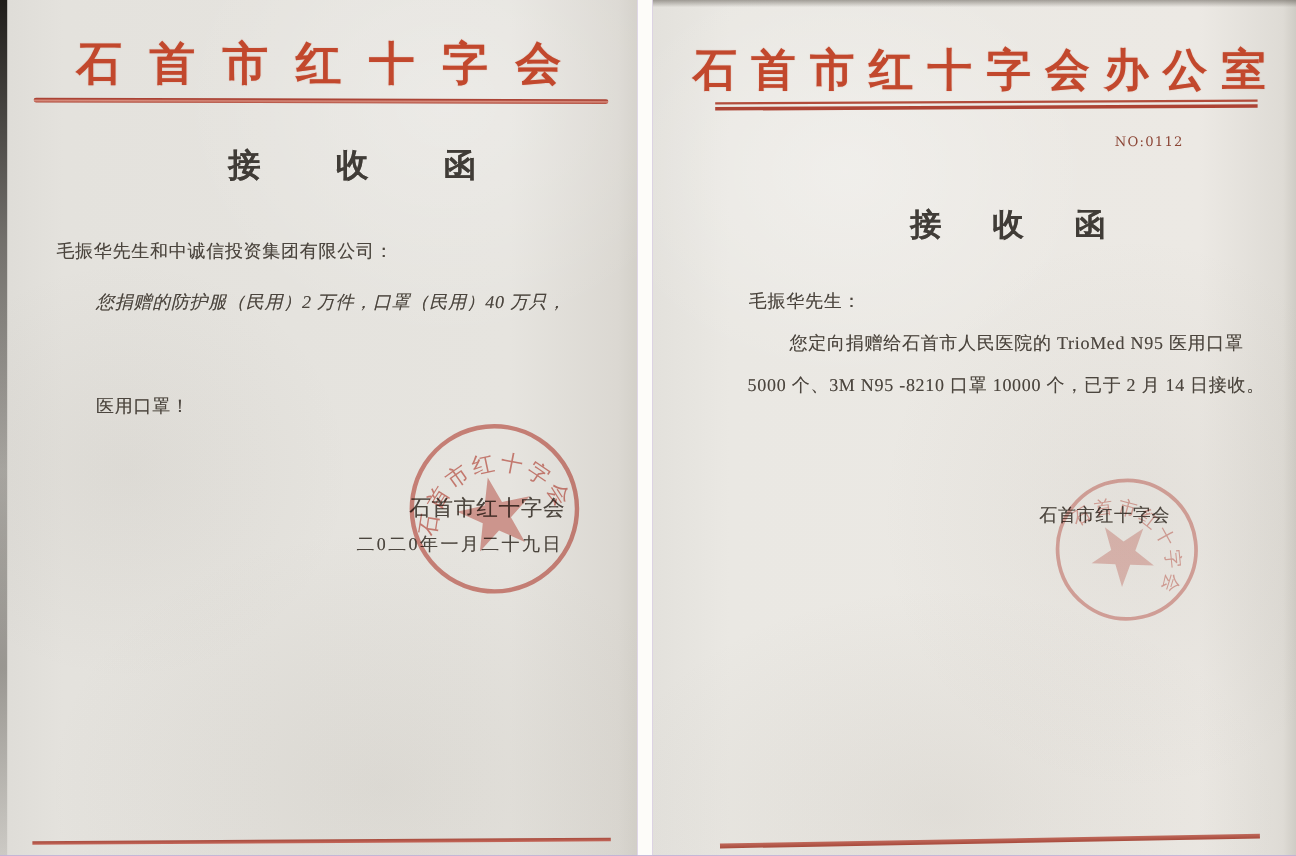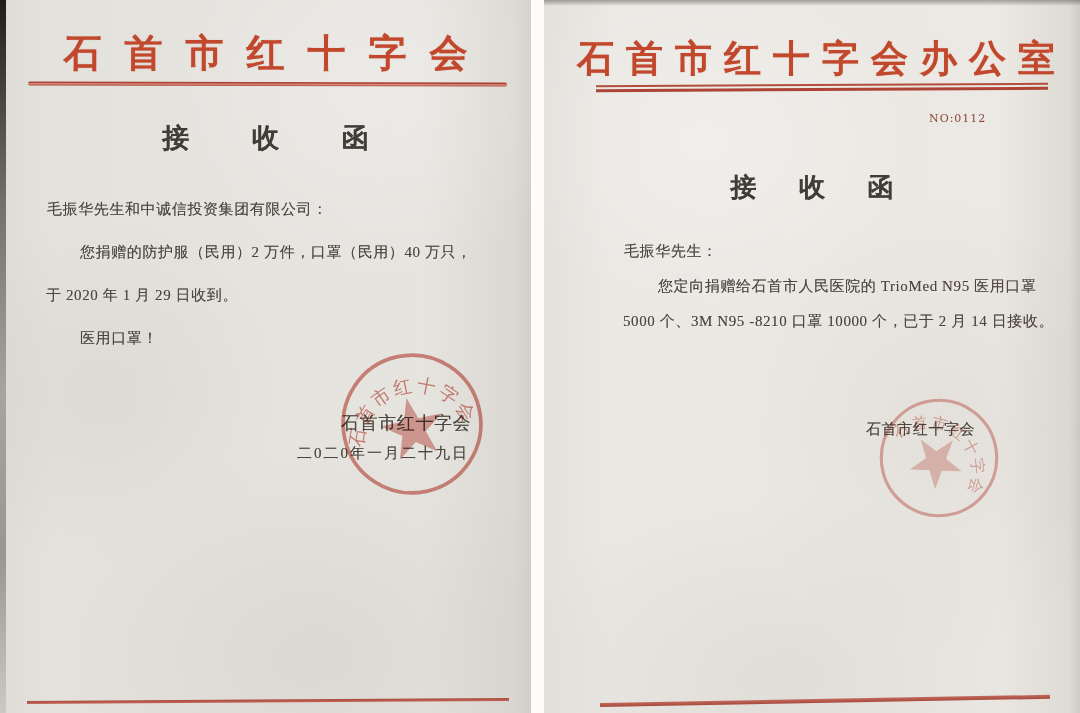--- a/index.html
+++ b/index.html
@@ -53,21 +53,21 @@
     border-top:2px solid #b24c3b;border-bottom:3px solid #ad4334;
     transform:rotate(-.3deg);
   }
   .doc-number{
     position:absolute;top:112px;left:385px;
     font-family:"DejaVu Serif","Liberation Serif",serif;
     font-size:11px;letter-spacing:1px;color:#8c4636;
   }
   .doc-title{
     position:absolute;width:100%;text-align:center;color:#403c37;font-weight:bold;
-    text-shadow:0 0 .5px rgba(60,55,48,.6);white-space:nowrap;
+    text-shadow:0 0 .5px rgba(60,55,48,.6);white-space:nowrap;margin-left:28px;
   }
   .page-left .doc-title{top:120px;font-size:27px;letter-spacing:28px;padding-left:28px;box-sizing:border-box;}
   .page-right .doc-title{top:170px;font-size:26px;letter-spacing:18px;padding-left:18px;box-sizing:border-box;}
   .body-text{
     position:absolute;font-size:15px;color:#4b453e;white-space:nowrap;
     letter-spacing:.6px;text-shadow:0 0 .5px rgba(70,62,52,.45);
   }
   .page-right .body-text{font-size:15px;}
   .sig{font-size:18px;}
   .sig-date-strong{font-weight:bold;font-size:18px;}
@@ -92,22 +92,21 @@
 <body>
 
 <div id="canvas">
 
   <div class="page page-left">
     <div class="org-header">石首市红十字会</div>
     <div class="header-rule rule-single"></div>
     <div class="doc-title">接 收 函</div>
 
     <div class="body-text" style="left:47px;top:200px;">毛振华先生和中诚信投资集团有限公司：</div>
-    <div class="body-text" style="left:80px;top:243px;">您捐赠的防护服（民用）2 万件，口罩（民用）40 万只，</div>
-    <div class="body-text" style="left:46px;top:286px;">于 2020 年 1 月 29 日收到。</div>
+    <div class="body-text" style="left:80px;top:243px;font-style:italic;">您捐赠的防护服（民用）2 万件，口罩（民用）40 万只，</div>
     <div class="body-text" style="left:80px;top:329px;">医用口罩！</div>
 
     <div class="body-text sig" style="left:341px;top:411px;">石首市红十字会</div>
     <div class="body-text" style="left:297px;top:444px;letter-spacing:2px;">二0二0年一月二十九日</div>
 
     <div class="seal seal-left">
       <svg viewBox="0 0 200 200">
         <circle cx="100" cy="100" r="93" fill="none" stroke="currentColor" stroke-width="5" stroke-opacity=".8"></circle>
         <path id="sealArcL" d="M 30,112 A 72,72 0 0 1 170,112" fill="none"></path>
         <text font-size="25" fill="currentColor" fill-opacity=".85" letter-spacing="4">

